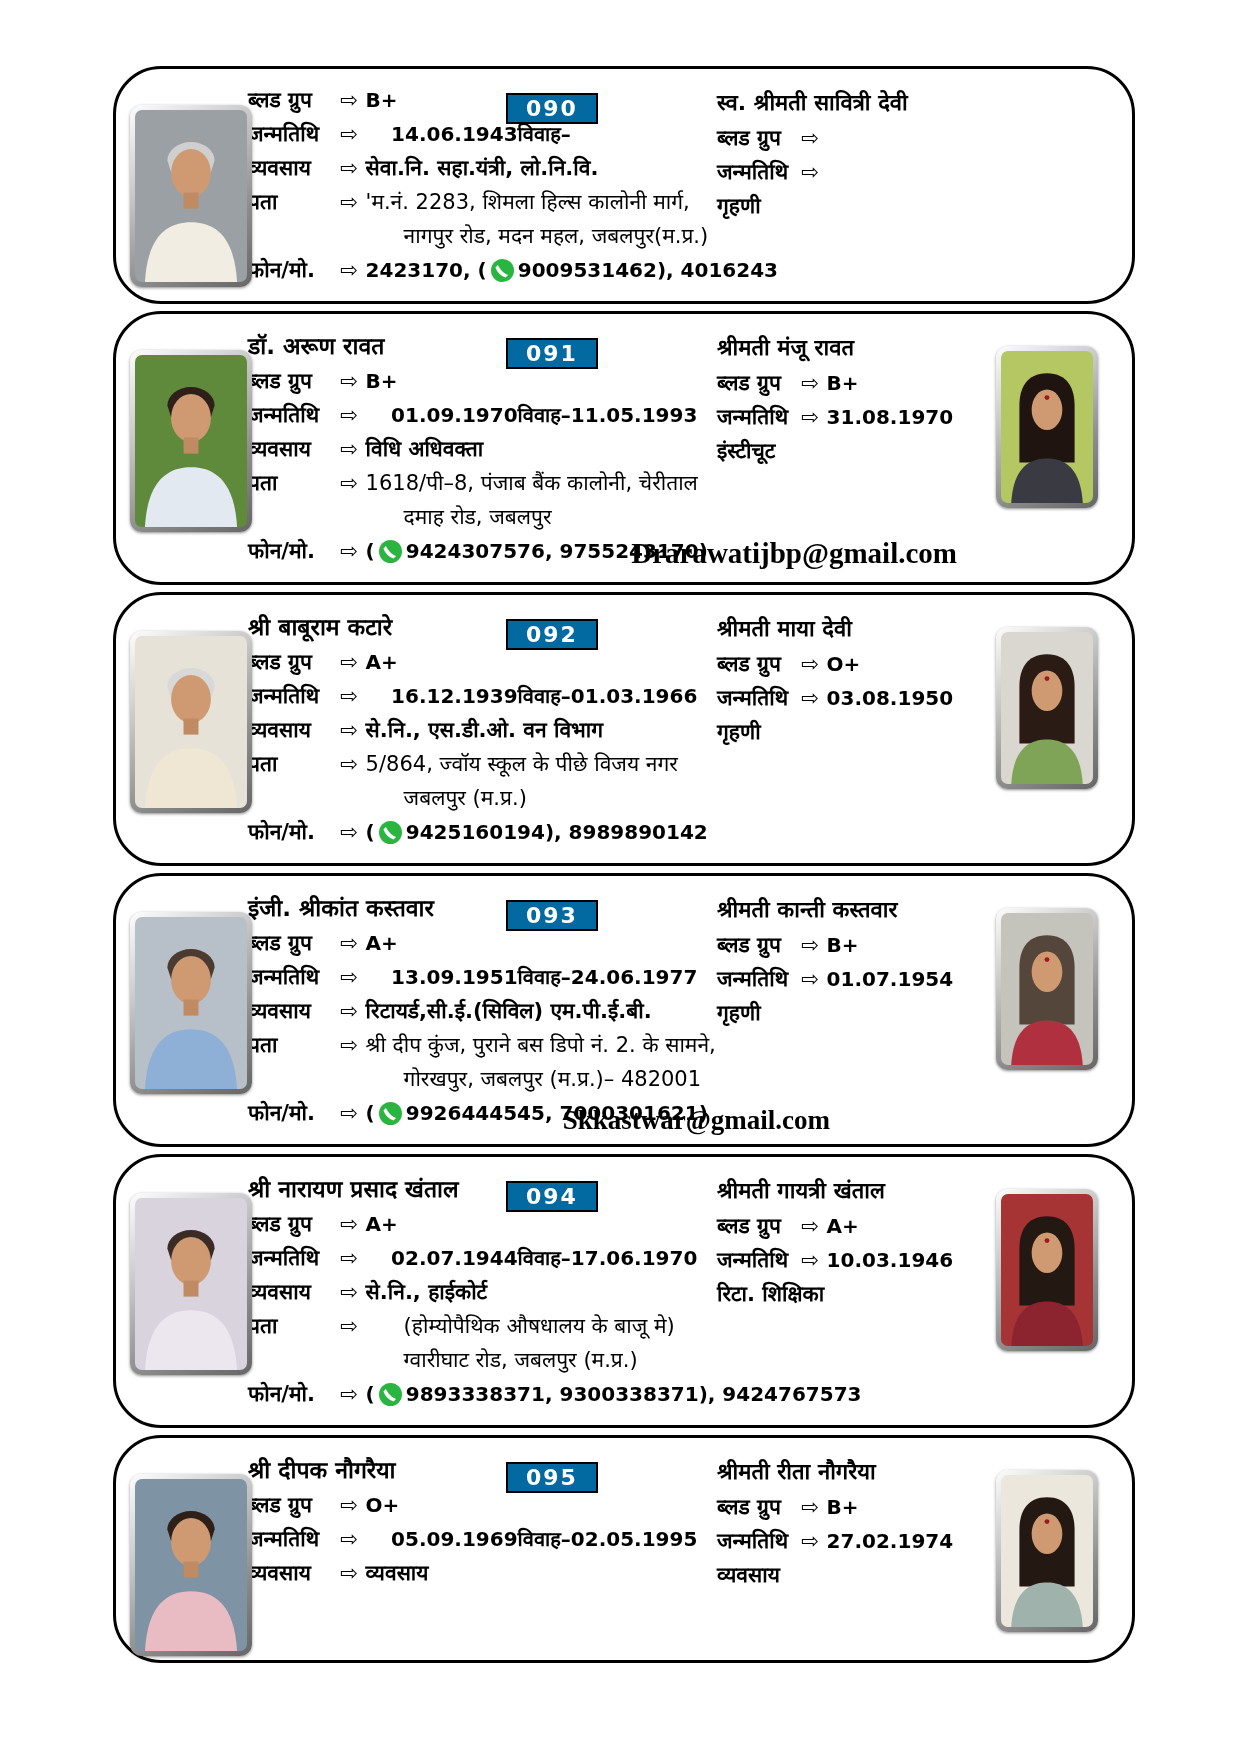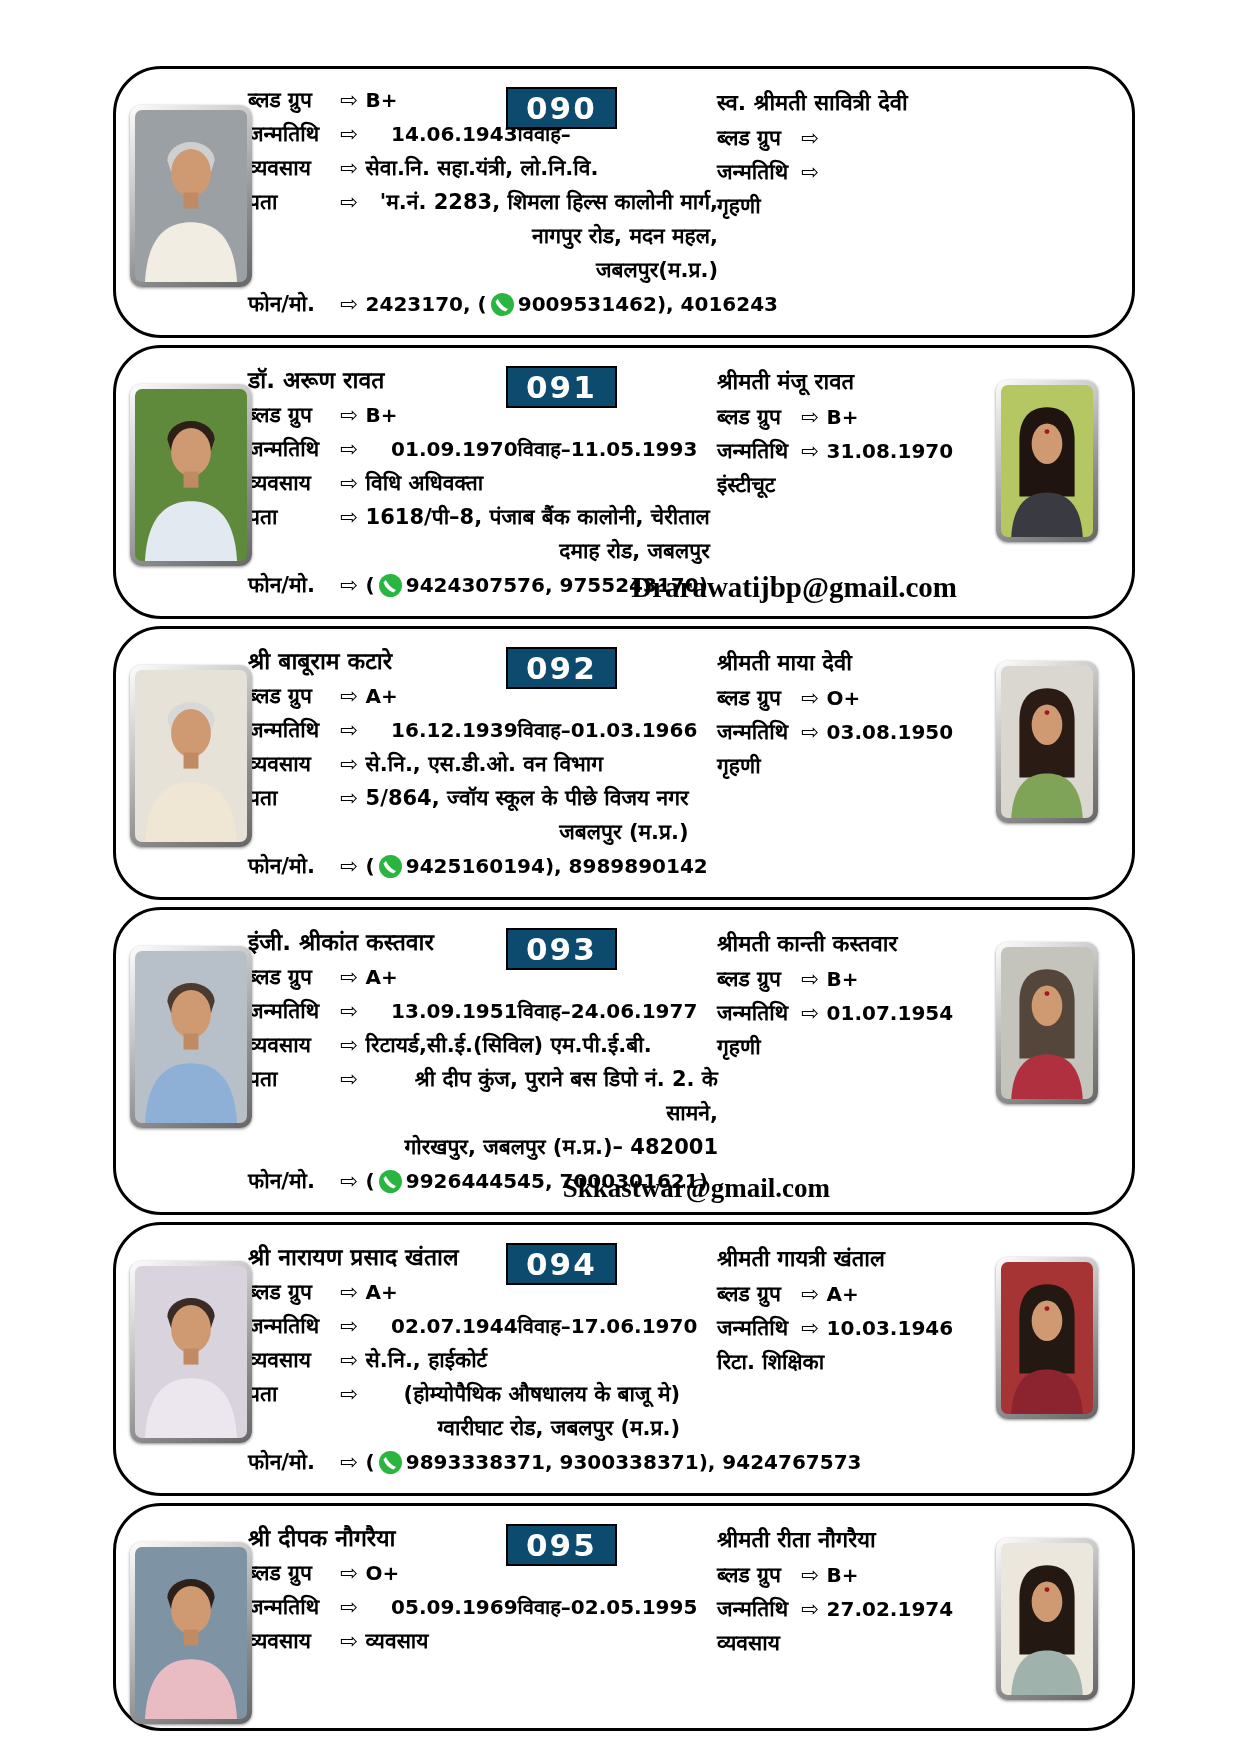--- a/index.html
+++ b/index.html
@@ -12,34 +12,34 @@
         padding:14px 0 14px 0;}
   
   .m-photo,.s-photo{border-radius:12px;padding:5px;
         background:linear-gradient(145deg,#fdfdfd,#c7c7c7 35%,#8b8b8b 70%,#666);
         box-shadow:0 1px 3px rgba(0,0,0,.45);}
   .m-photo{position:absolute;left:14px;top:36px;width:112px;height:172px;}
   .s-photo{position:absolute;left:880px;top:32px;width:92px;height:152px;}
   .ph{width:100%;height:100%;border-radius:7px;overflow:hidden;}
   .ph svg{display:block;width:100%;height:100%;}
   
-  .badge{position:absolute;left:390px;top:18px;background:#0c4a6e;color:#fff;
-         border:2px solid #000;padding:1px 18px;font-size:31px;font-weight:700;
+  .badge{position:absolute;left:390px;top:24px;background:#0369a1;color:#fff;
+         border:2px solid #000;padding:1px 18px;font-size:22px;font-weight:700;
          letter-spacing:2px;font-family:"DejaVu Sans",sans-serif;}
   
   .main{margin-left:132px;width:470px;}
   .name{font-size:23px;font-weight:700;line-height:36px;}
   .row{display:flex;align-items:baseline;line-height:34px;font-size:21px;
        font-weight:600;}
   .lbl{width:92px;flex:none;}
   .lbl.s{width:84px;}
   .arr{flex:none;margin-right:8px;font-weight:400;font-size:21px;}
   .val{font-weight:700;font-size:20px;}
   .dobv{width:152px;flex:none;text-align:right;}
-  .addr-lines{font-weight:700;font-size:21px;text-align:right;}
+  .addr-lines{font-weight:400;font-size:21px;}
   .addr-lines .cont{padding-left:38px;}
   .phone{white-space:nowrap;width:max-content;}
   .wa-icon{display:inline-flex;width:23px;height:23px;margin:0 4px;flex:none;
            align-self:center;}
   .wa-icon svg{width:23px;height:23px;}
   
   .spouse{position:absolute;left:578px;top:16px;width:295px;margin-left:23px;}
   .spouse .name{font-size:22px;}
   
   .email{position:absolute;right:175px;bottom:12px;

